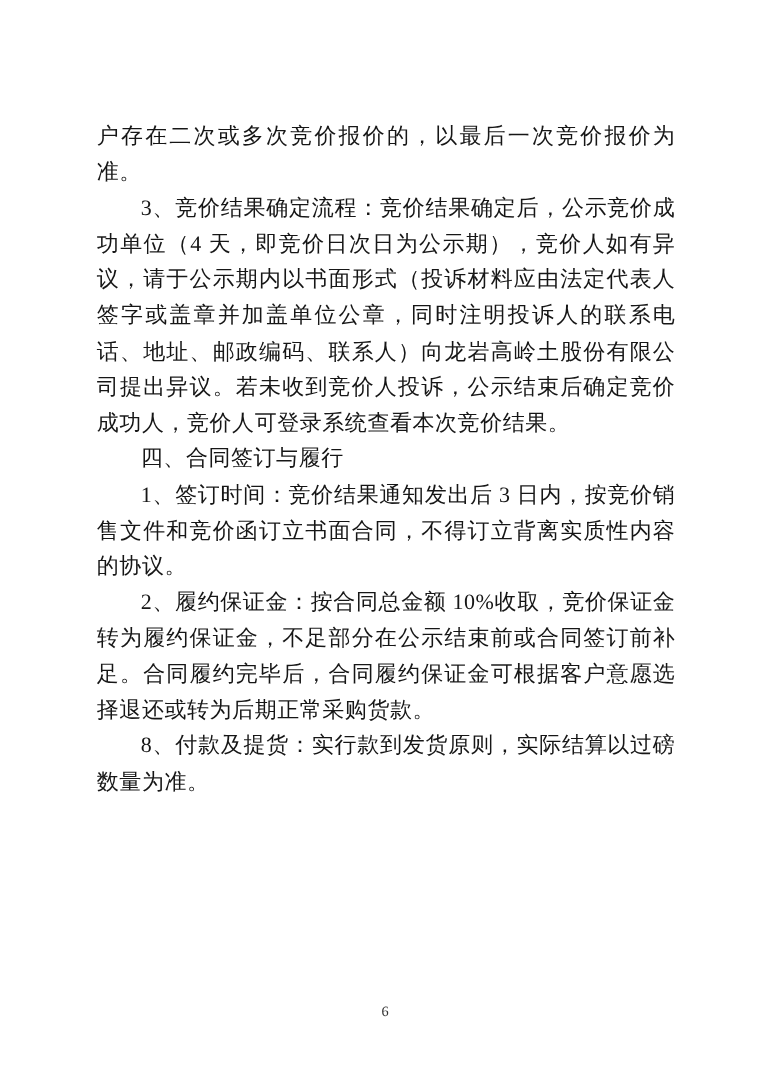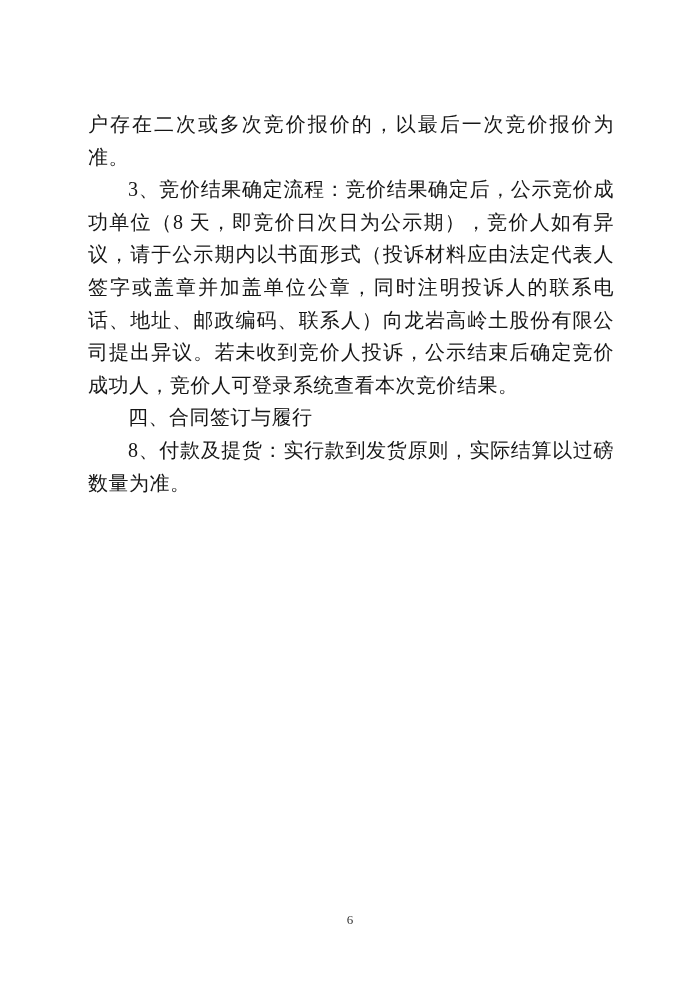--- a/index.html
+++ b/index.html
@@ -50,18 +50,20 @@
     font-size: 13px;
     color: #333333;
   }
 </style>
 </head>
 <body>
 
 <div class="page">
   <div class="content">
     <p class="para no-indent">户存在二次或多次竞价报价的，以最后一次竞价报价为准。</p>
-    <p class="para">3、竞价结果确定流程：竞价结果确定后，公示竞价成功单位（8 天，即竞价日次日为公示期），竞价人如有异议，请于公示期内以书面形式（投诉材料应由法定代表人签字或盖章并加盖单位公章，同时注明投诉人的联系电话、地址、邮政编码、联系人）向龙岩高岭土股份有限公司提出异议。若未收到竞价人投诉，公示结束后确定竞价成功人，竞价人可登录系统查看本次竞价结果。</p>
+    <p class="para">3、竞价结果确定流程：竞价结果确定后，公示竞价成功单位（4 天，即竞价日次日为公示期），竞价人如有异议，请于公示期内以书面形式（投诉材料应由法定代表人签字或盖章并加盖单位公章，同时注明投诉人的联系电话、地址、邮政编码、联系人）向龙岩高岭土股份有限公司提出异议。若未收到竞价人投诉，公示结束后确定竞价成功人，竞价人可登录系统查看本次竞价结果。</p>
     <p class="para heading">四、合同签订与履行</p>
+    <p class="para">1、签订时间：竞价结果通知发出后 3 日内，按竞价销售文件和竞价函订立书面合同，不得订立背离实质性内容的协议。</p>
+    <p class="para">2、履约保证金：按合同总金额 10%收取，竞价保证金转为履约保证金，不足部分在公示结束前或合同签订前补足。合同履约完毕后，合同履约保证金可根据客户意愿选择退还或转为后期正常采购货款。</p>
     <p class="para">8、付款及提货：实行款到发货原则，实际结算以过磅数量为准。</p>
   </div>
   <div class="footer">6</div>
 </div>
 
 </body></html>

